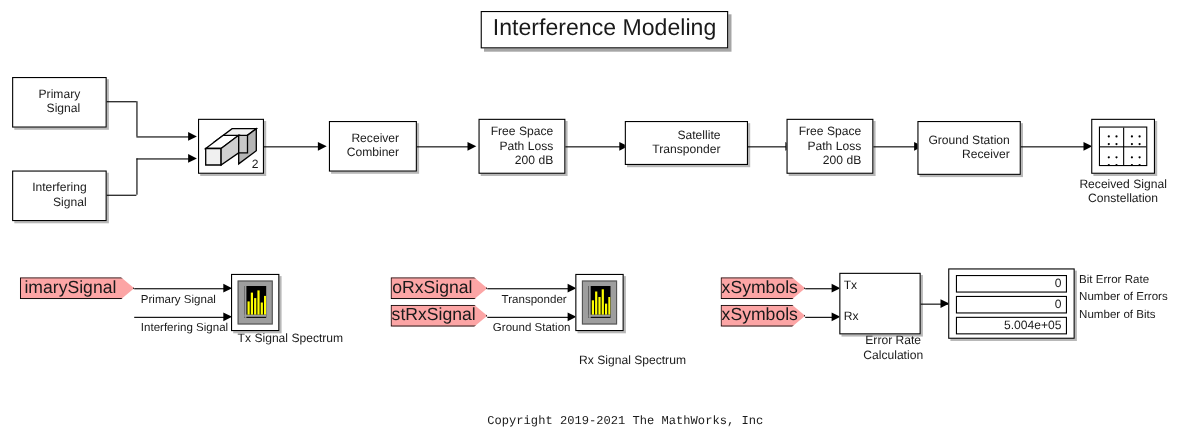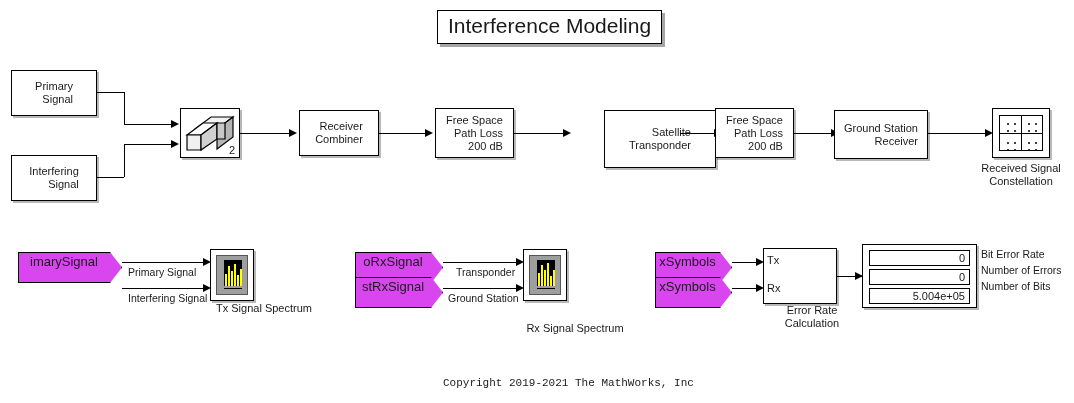--- a/index.html
+++ b/index.html
@@ -68,25 +68,25 @@
     position: absolute;
     font-size: 10.5px;
     line-height: 12px;
     white-space: nowrap;
     color: #1a1a1a;
   }
 
   
   .tag {
     position: absolute;
-    height: 31px;
+    height: 20px;
     border: 1.4px solid #000;
-    background: #d946ef;
-    box-sizing: border-box;
-    font-size: 13px;
+    background: #fca5a5;
+    box-sizing: border-box;
+    font-size: 16px;
     line-height: 18px;
     text-align: center;
     overflow: hidden;
     white-space: nowrap;
     box-shadow: 2px 2px 0 rgba(0,0,0,0.25);
     
     clip-path: polygon(0 0, calc(100% - 12px) 0, 100% 50%, calc(100% - 12px) 100%, 0 100%);
   }
   .tag .tag-txt{ display:block; padding-right:12px; }
 
@@ -270,21 +270,21 @@
 
   <div class="blk" style="left:435px; top:108px; width:79px; height:50px;">
     <span>Free Space
 Path Loss
 200 dB</span>
   </div>
 
   <div class="wire-h" style="left:514px; top:133px; width:50px;"></div>
   <div class="arrow" style="left:563px; top:128.5px;"></div>
 
-  <div class="blk" style="left:568px; top:110px; width:112px; height:58px;margin-left:36px;">
+  <div class="blk" style="left:568px; top:110px; width:112px; height:40px;">
     <span>Satellite
 Transponder</span>
   </div>
 
   <div class="wire-h" style="left:680px; top:133px; width:35px;"></div>
   <div class="arrow" style="left:714px; top:128.5px;"></div>
 
   <div class="blk" style="left:715px; top:108px; width:79px; height:50px;">
     <span>Free Space
 Path Loss

